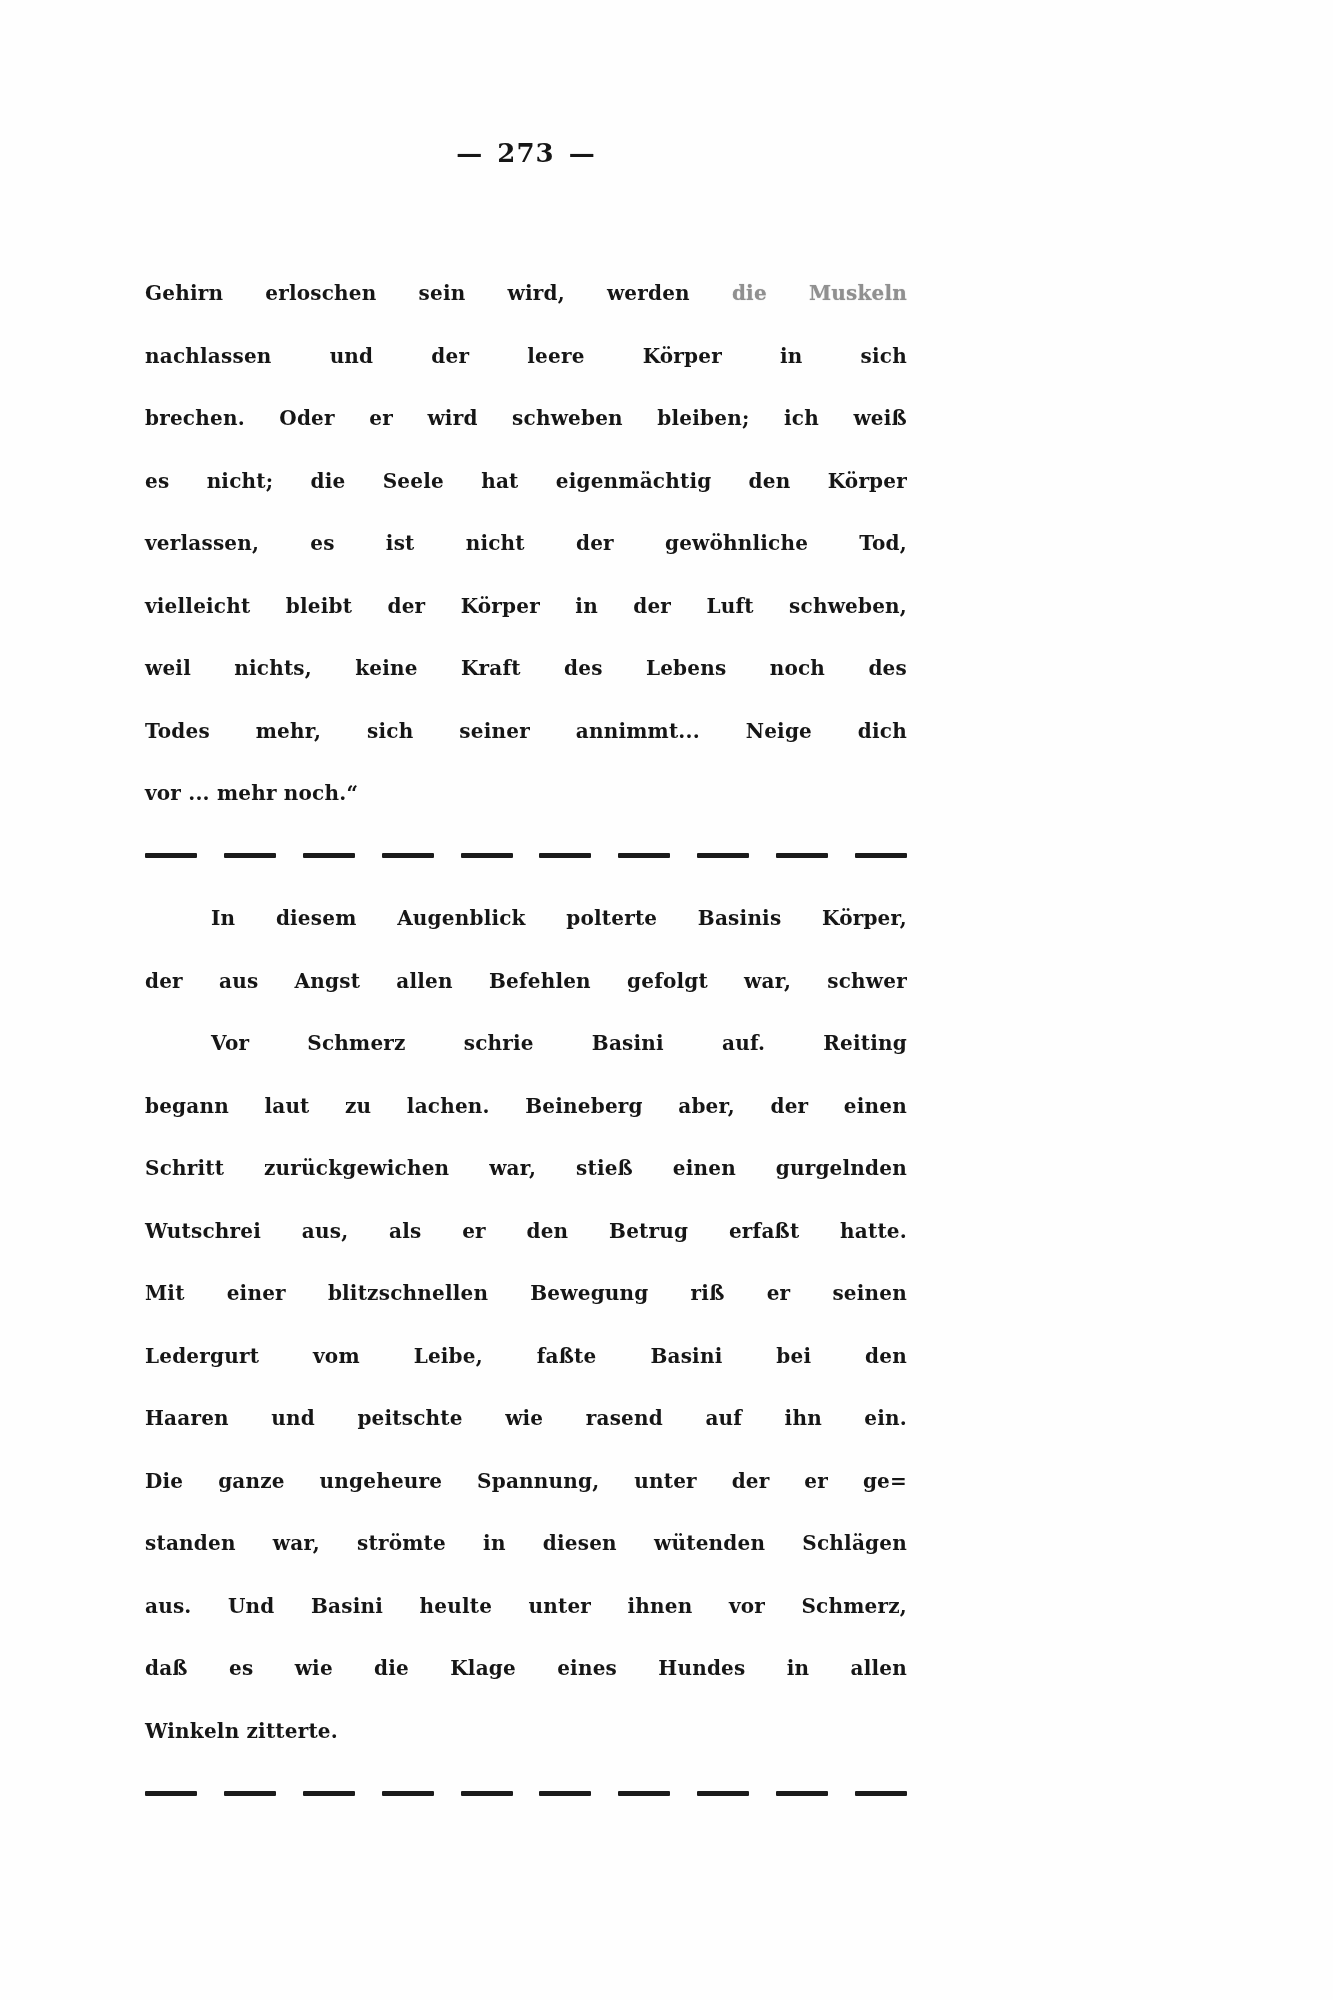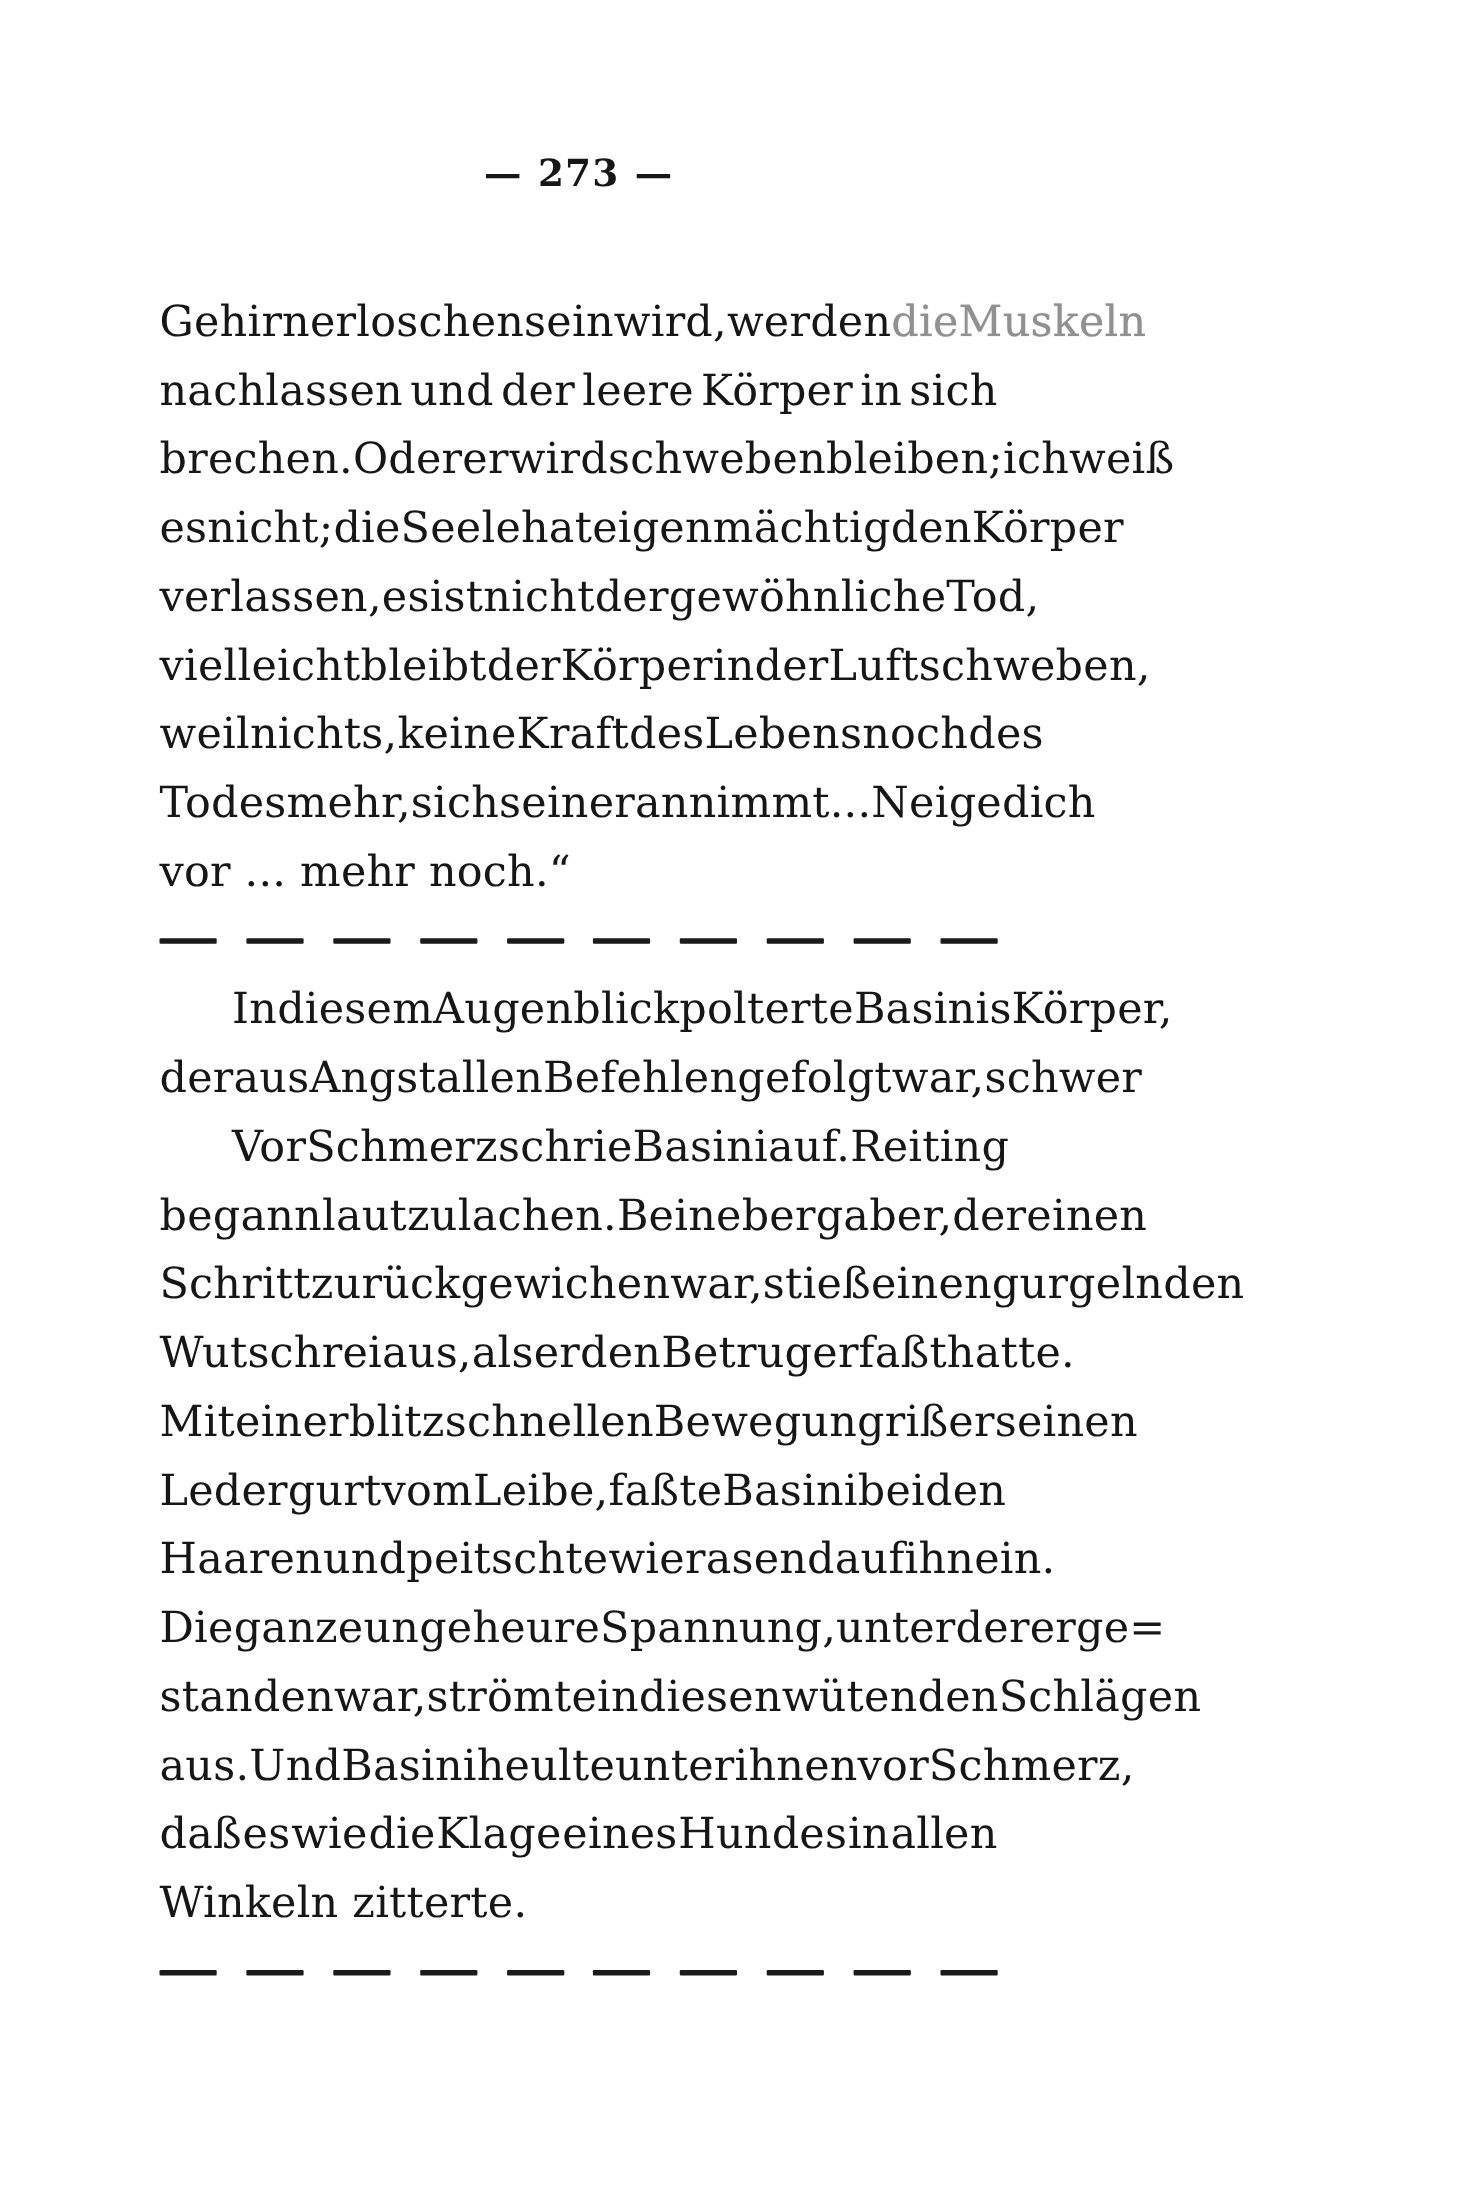--- a/index.html
+++ b/index.html
@@ -11,35 +11,35 @@
     font-family: "DejaVu Serif", "Liberation Serif", serif;
     color: #161616;
     overflow: hidden;
   }
   .page-header {
     position: absolute;
     top: 138px;
     left: 145px;
     width: 762px;
     text-align: center;
-    font-size: 34px;
+    font-size: 26px;
     font-weight: 700;
     letter-spacing: 1px;
     white-space: nowrap;
   }
   .page-header .hdash { font-weight: 700; padding: 0 14px; }
   .text-block {
     position: absolute;
     top: 262px;
     left: 145px;
     width: 762px;
   }
   .line {
-    font-size: 39px;
-    font-weight: 400;
+    font-size: 20px;
+    font-weight: 700;
     line-height: 62.5px;
     height: 62.5px;
     white-space: nowrap;
     letter-spacing: 0.2px;
   }
   .line.j {
     display: flex;
     justify-content: space-between;
     align-items: baseline;
   }

